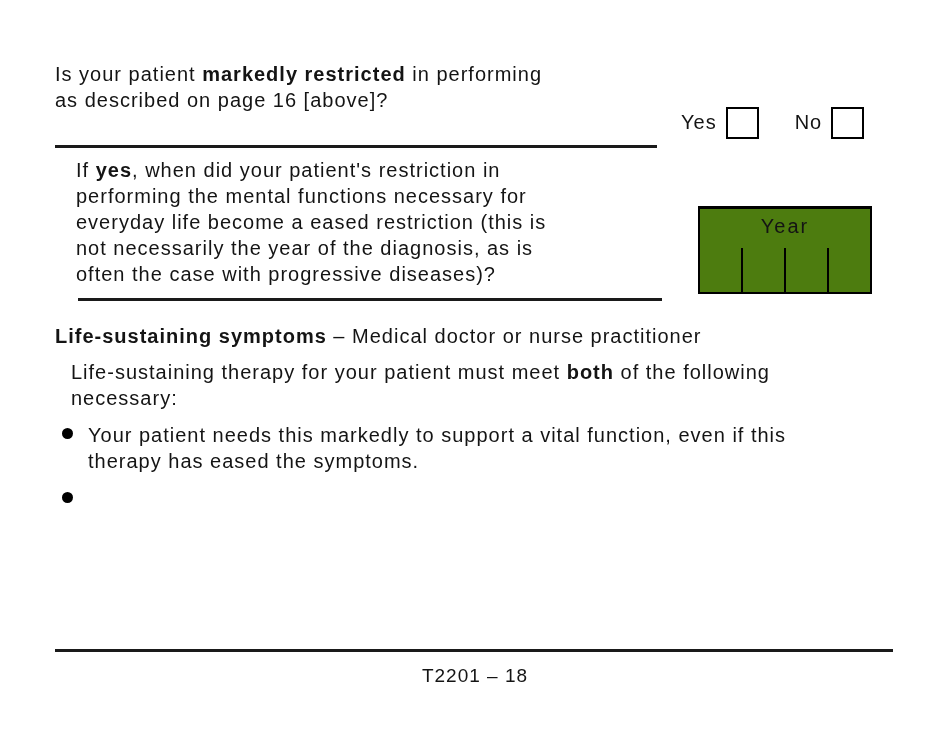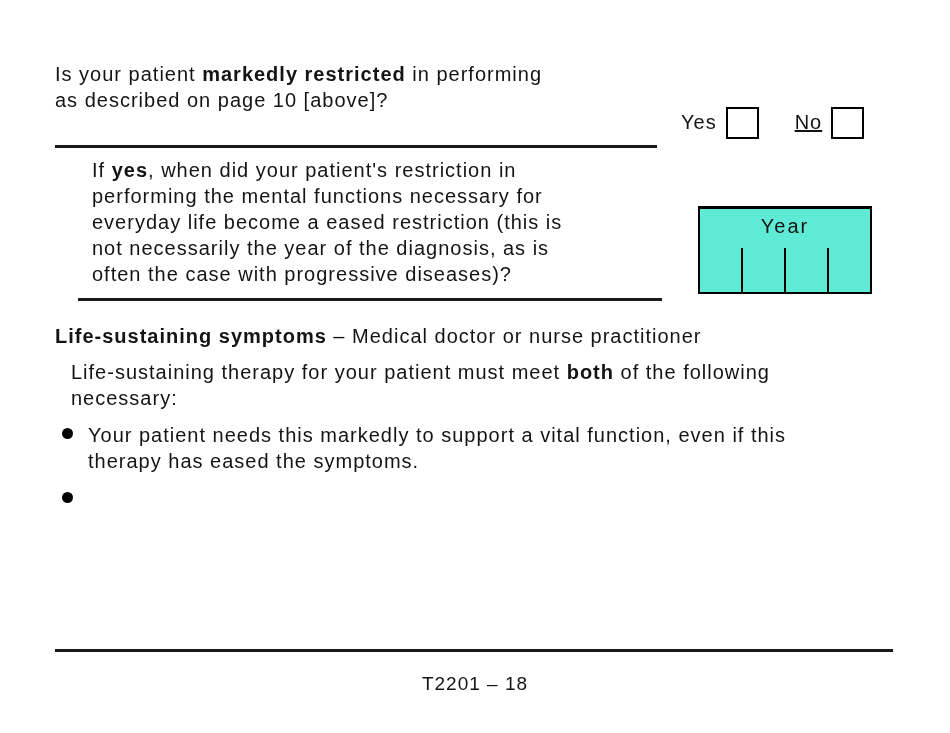--- a/index.html
+++ b/index.html
@@ -32,34 +32,34 @@
     display: flex; align-items: center;
   }
   .cb-label { font-size: 20px; letter-spacing: 1px; }
   .checkbox {
     width: 33px; height: 32px;
     border: 2px solid #000;
     box-sizing: border-box;
     background: #fff;
     margin-left: 9px;
   }
-  .no-gap { margin-left: 36px; text-decoration: underline; }
+  .no-gap { margin-left: 36px; }
 
   .rule { background: #1a1a1a; height: 3px; }
   .rule-question { left: 55px; top: 145px; width: 602px; }
   .rule-subquestion { left: 78px; top: 298px; width: 584px; }
   .rule-footer { left: 55px; top: 649px; width: 838px; }
 
-  .subquestion-block { left: 92px; top: 157px; }
+  .subquestion-block { left: 76px; top: 157px; }
 
   
   .year-box {
     left: 698px; top: 206px; width: 174px; height: 88px;
     border: 2px solid #000; border-top-width: 3px;
-    box-sizing: border-box; background: #5eead4;
+    box-sizing: border-box; background: #4d7c0f;
   }
   .year-label {
     text-align: center; padding-top: 6px;
     font-size: 20px; letter-spacing: 2px;
   }
   .year-divider {
     position: absolute; bottom: 0; width: 2px; height: 44px; background: #000;
   }
   .yd1 { left: 41px; } .yd2 { left: 84px; } .yd3 { left: 127px; }
   .year-cell { position: absolute; bottom: 0; height: 44px; width: 41px; }
@@ -73,31 +73,31 @@
     left: 62px;
   }
   .bd1 { top: 428px; } .bd2 { top: 492px; }
   .bullet-text-1 { left: 88px; top: 422px; }
   .bullet-text-2 { left: 88px; top: 487px; }
 
   
   .page-footer {
     left: 0; top: 665px; width: 950px;
     text-align: center;
-    font-size: 19px; letter-spacing: 1px; margin-top: 8px;
+    font-size: 19px; letter-spacing: 1px;
   }
 </style>
 </head>
 <body>
 
 <div class="page">
 
   <div class="abs question-block">
     <div class="txt"><span>Is your patient </span><span class="b">markedly restricted</span><span> in performing</span></div>
-    <div class="txt">as described on page 10 [above]?</div>
+    <div class="txt">as described on page 16 [above]?</div>
   </div>
 
   <div class="abs yesno-row">
     <span class="cb-label">Yes</span>
     <span class="checkbox"></span>
     <span class="cb-label no-gap">No</span>
     <span class="checkbox"></span>
   </div>
 
   <div class="abs rule rule-question"></div>

